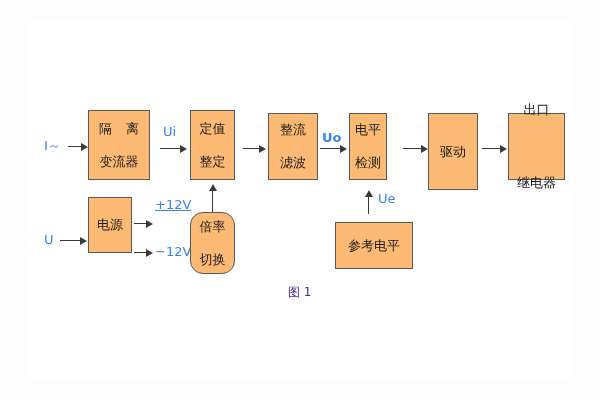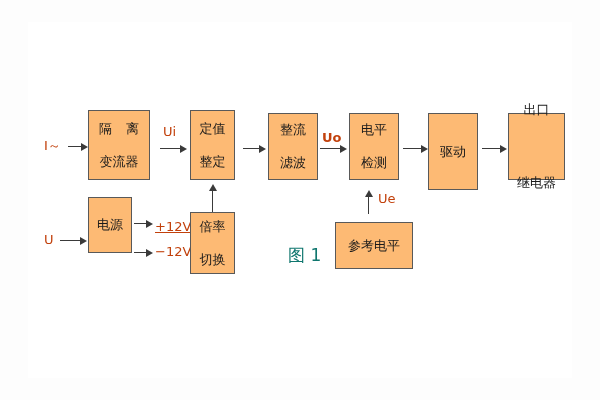--- a/index.html
+++ b/index.html
@@ -58,32 +58,33 @@
     position:absolute;
     width:0;height:0;
     border-left:4px solid transparent;
     border-right:4px solid transparent;
     border-bottom:7px solid #3a3a3a;
   }
 
   
   .txt{
     position:absolute;
-    color:#c2410c;
+    color:#3b82f6;
     font-size:13px;
     white-space:nowrap;
     line-height:1;
   }
   .txt.sig{font-size:13px;}
   .txt.rail{font-size:13px;}
   .caption{
     position:absolute;
-    font-size:17px;
-    color:#0f766e;
+    font-size:12px;
+    color:#4c1d95;
     white-space:nowrap;
+    margin-top:40px;
   }
 </style>
 </head>
 <body>
 
 <div id="canvas">
   <div id="panel"></div>
 
   <div class="txt sig" style="left:44px;top:139px;">I～</div>
 
@@ -109,21 +110,21 @@
 
   <div class="block" style="left:268px;top:113px;width:50px;height:67px;">
     <span class="ln">整流</span>
     <span class="ln">滤波</span>
   </div>
 
   <div class="txt sig" style="left:322px;top:131px;font-weight:bold;">Uo</div>
   <div class="hline" style="left:320px;top:148px;width:22px;"></div>
   <div class="arrow-r" style="left:340px;top:145px;"></div>
 
-  <div class="block" style="left:349px;top:113px;width:50px;height:67px;">
+  <div class="block" style="left:349px;top:113px;width:38px;height:67px;">
     <span class="ln">电平</span>
     <span class="ln">检测</span>
   </div>
 
   <div class="hline" style="left:403px;top:148px;width:20px;"></div>
   <div class="arrow-r" style="left:421px;top:145px;"></div>
 
   <div class="block one-line" style="left:428px;top:113px;width:50px;height:77px;">
     <span class="ln">驱动</span>
   </div>
@@ -139,27 +140,27 @@
   <div class="txt sig" style="left:44px;top:233px;">U</div>
   <div class="hline" style="left:60px;top:240px;width:22px;"></div>
   <div class="arrow-r" style="left:80px;top:237px;"></div>
 
   <div class="block one-line" style="left:88px;top:197px;width:44px;height:56px;">
     <span class="ln">电源</span>
   </div>
 
   <div class="hline" style="left:134px;top:223px;width:14px;"></div>
   <div class="arrow-r" style="left:146px;top:220px;"></div>
-  <div class="txt rail" style="left:155px;top:220px;text-decoration:underline;">+12V</div>
+  <div class="txt rail" style="left:155px;top:198px;text-decoration:underline;">+12V</div>
 
   <div class="hline" style="left:134px;top:252px;width:14px;"></div>
   <div class="arrow-r" style="left:146px;top:249px;"></div>
   <div class="txt rail" style="left:155px;top:245px;">−12V</div>
 
-  <div class="block" style="left:190px;top:212px;width:45px;height:62px;">
+  <div class="block" style="left:190px;top:212px;width:45px;height:62px;border-radius:13px;">
     <span class="ln">倍率</span>
     <span class="ln">切换</span>
   </div>
 
   <div class="vline" style="left:212px;top:190px;height:22px;"></div>
   <div class="arrow-u" style="left:209px;top:184px;"></div>
 
   <div class="vline" style="left:368px;top:196px;height:18px;"></div>
   <div class="arrow-u" style="left:365px;top:190px;"></div>
   <div class="txt sig" style="left:378px;top:192px;">Ue</div>

